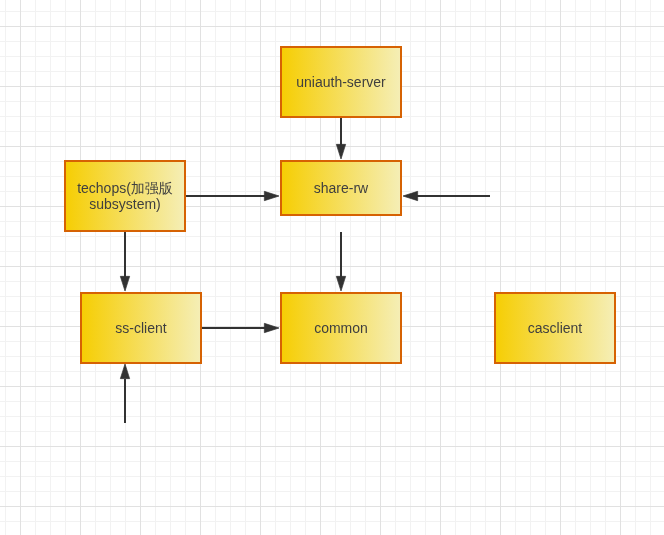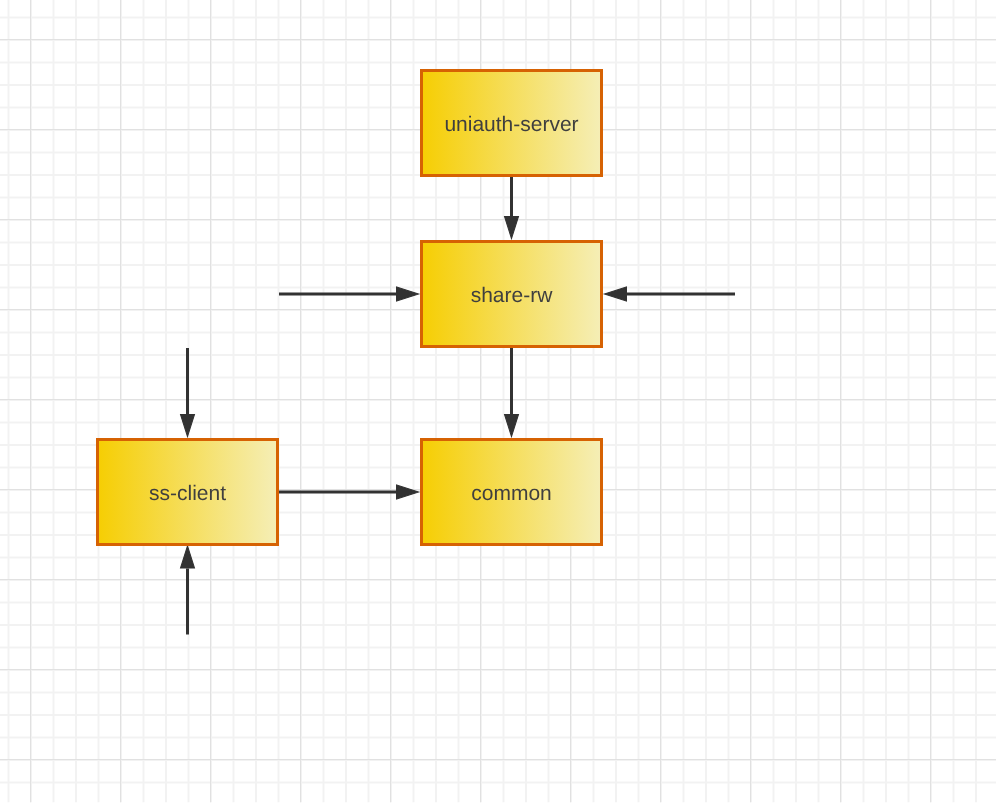--- a/index.html
+++ b/index.html
@@ -93,23 +93,30 @@
     <g>
       <path fill="none" d="M 125 423 L 125 379" stroke="#323232" stroke-width="2"></path>
       <path stroke-width="0.7" stroke-linejoin="miter" d="M 125 364 L 120.35 378.65 L 129.65 378.65 Z" fill="#323232" stroke="#323232"></path>
     </g>
 
   </svg>
 
   <div class="node" style="left: 280px; top: 46px; width: 122px; height: 72px;">
     <span>uniauth-server</span>
   </div>
-  <div class="node" style="left: 280px; top: 160px; width: 122px; height: 72px;">
+  <div class="node" style="left: 64px; top: 160px; width: 122px; height: 72px;">
+    <span>techops(加强版
+subsystem)</span>
+  </div>
+  <div class="node" style="left: 280px; top: 160px; width: 122px; height: 56px;">
     <span>share-rw</span>
   </div>
-  <div class="node" style="left: 64px; top: 292px; width: 122px; height: 72px;">
+  <div class="node" style="left: 80px; top: 292px; width: 122px; height: 72px;">
     <span>ss-client</span>
   </div>
   <div class="node" style="left: 280px; top: 292px; width: 122px; height: 72px; justify-content: center;">
     <span>common</span>
   </div>
+  <div class="node" style="left: 494px; top: 292px; width: 122px; height: 72px;">
+    <span>casclient</span>
+  </div>
 
 </div>
 
 </body></html>

